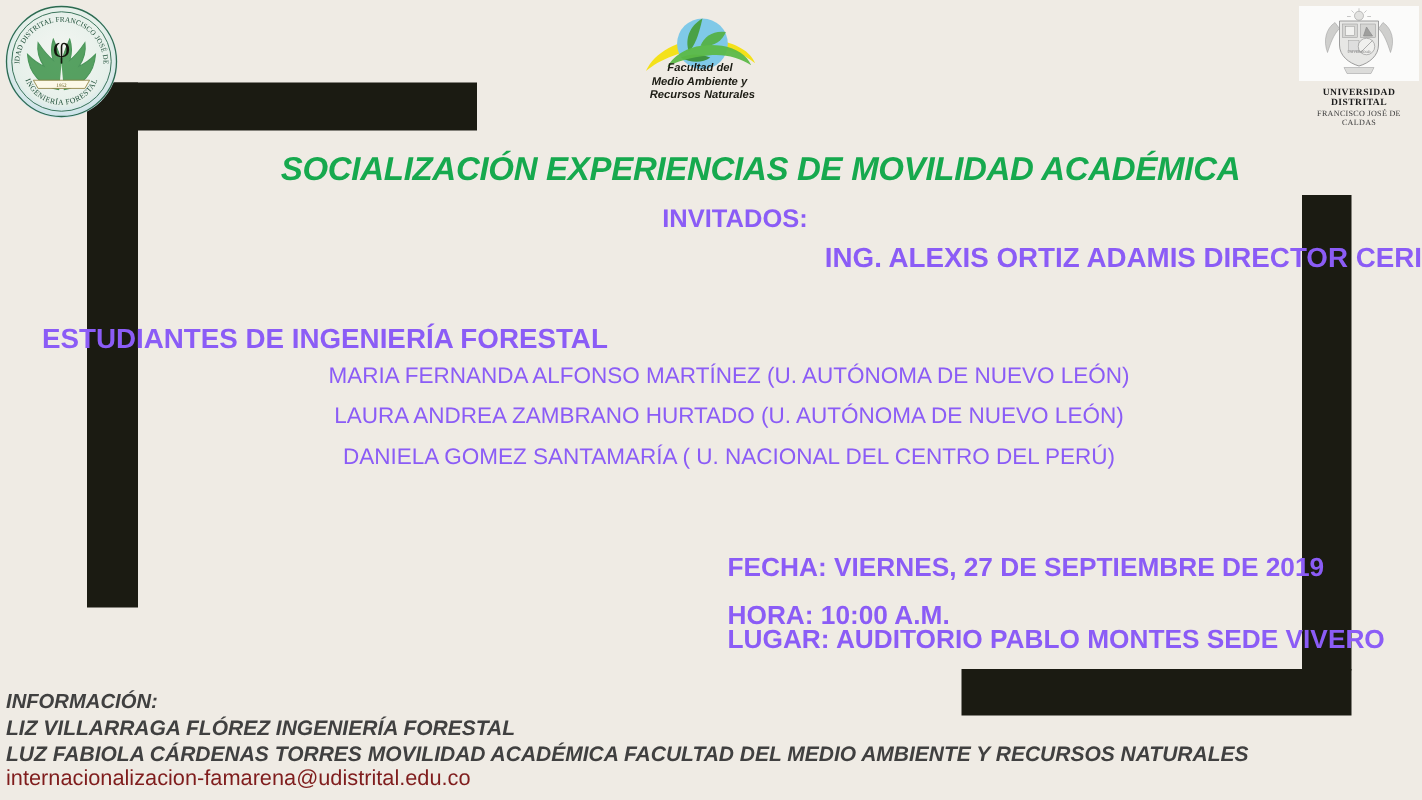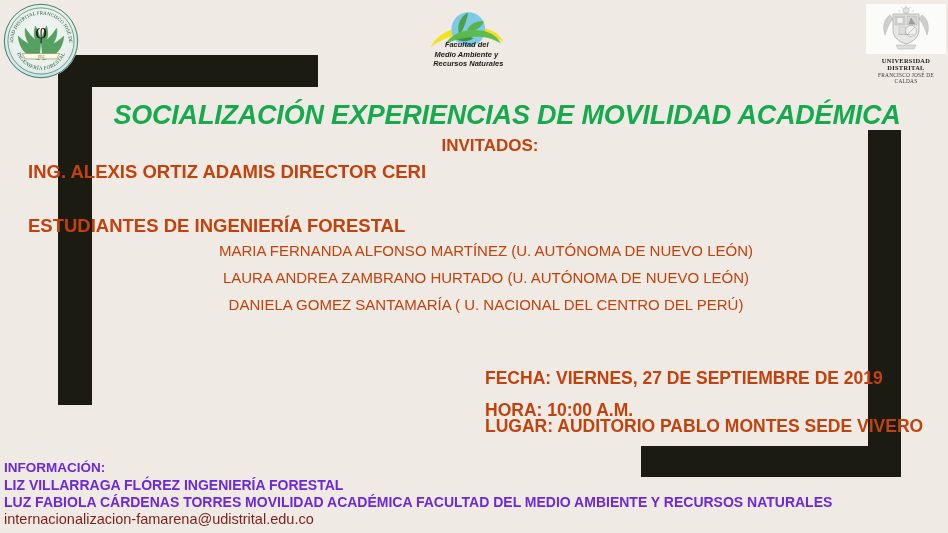--- a/index.html
+++ b/index.html
@@ -25,42 +25,42 @@
   #logo-left { left:2px; top:2px; width:78px; height:78px; }
   .seal-wrap { width:100%; height:100%; position:relative; }
 
   
   #logo-center { left:428px; top:4px; width:78px; height:66px; }
 
   
   #logo-right { left:866px; top:4px; width:80px; height:50px; }
 
   
-  .t { position:absolute; color:#c2410c; white-space:nowrap; }
+  .t { position:absolute; color:#8b5cf6; white-space:nowrap; }
 
   #title {
     left:0; right:0; top:100px;
     text-align:center;
-    font-size:27px;
+    font-size:22px;
     font-weight:bold;
     font-style:italic;
     color:#16a94e;
     letter-spacing:-0.2px;
     padding-left:50px;
     margin-left:16px;
   }
 
   #invitados {
     left:0; right:0; top:136px;
     text-align:center; font-size:17px; font-weight:bold;
     padding-left:32px;
   }
   #invitee {
     left:0; right:0; top:161px;
-    text-align:left; font-size:18.5px; font-weight:bold;
+    text-align:right; font-size:18.5px; font-weight:bold;
     padding-left:28px;
   }
 
   #students-head {
     left:0; right:0; top:215px;
     text-align:left; font-size:18.5px; font-weight:bold;
     padding-left:28px;
   }
   .student {
     left:0; right:0;
@@ -72,21 +72,21 @@
   #student-2 { top:296px; }
 
   .detail {
     left:485px; font-size:17.5px; font-weight:bold;
   }
   #detail-0 { top:368px; }
   #detail-1 { top:400px; }
   #detail-2 { top:416px; }
 
   .info {
-    left:4px; font-weight:bold; color:#6d28d9;
+    left:4px; font-style:italic; font-weight:bold; color:#404040;
   }
   #info-0 { top:460px; font-size:13.5px; }
   #info-1 { top:477px; font-size:14px; }
   #info-2 { top:494px; font-size:14px; }
   #info-email {
     left:4px; top:511px; font-size:14.5px;
     font-style:normal; font-weight:400; color:#7f1d1d;
   }
 </style>
 </head>

